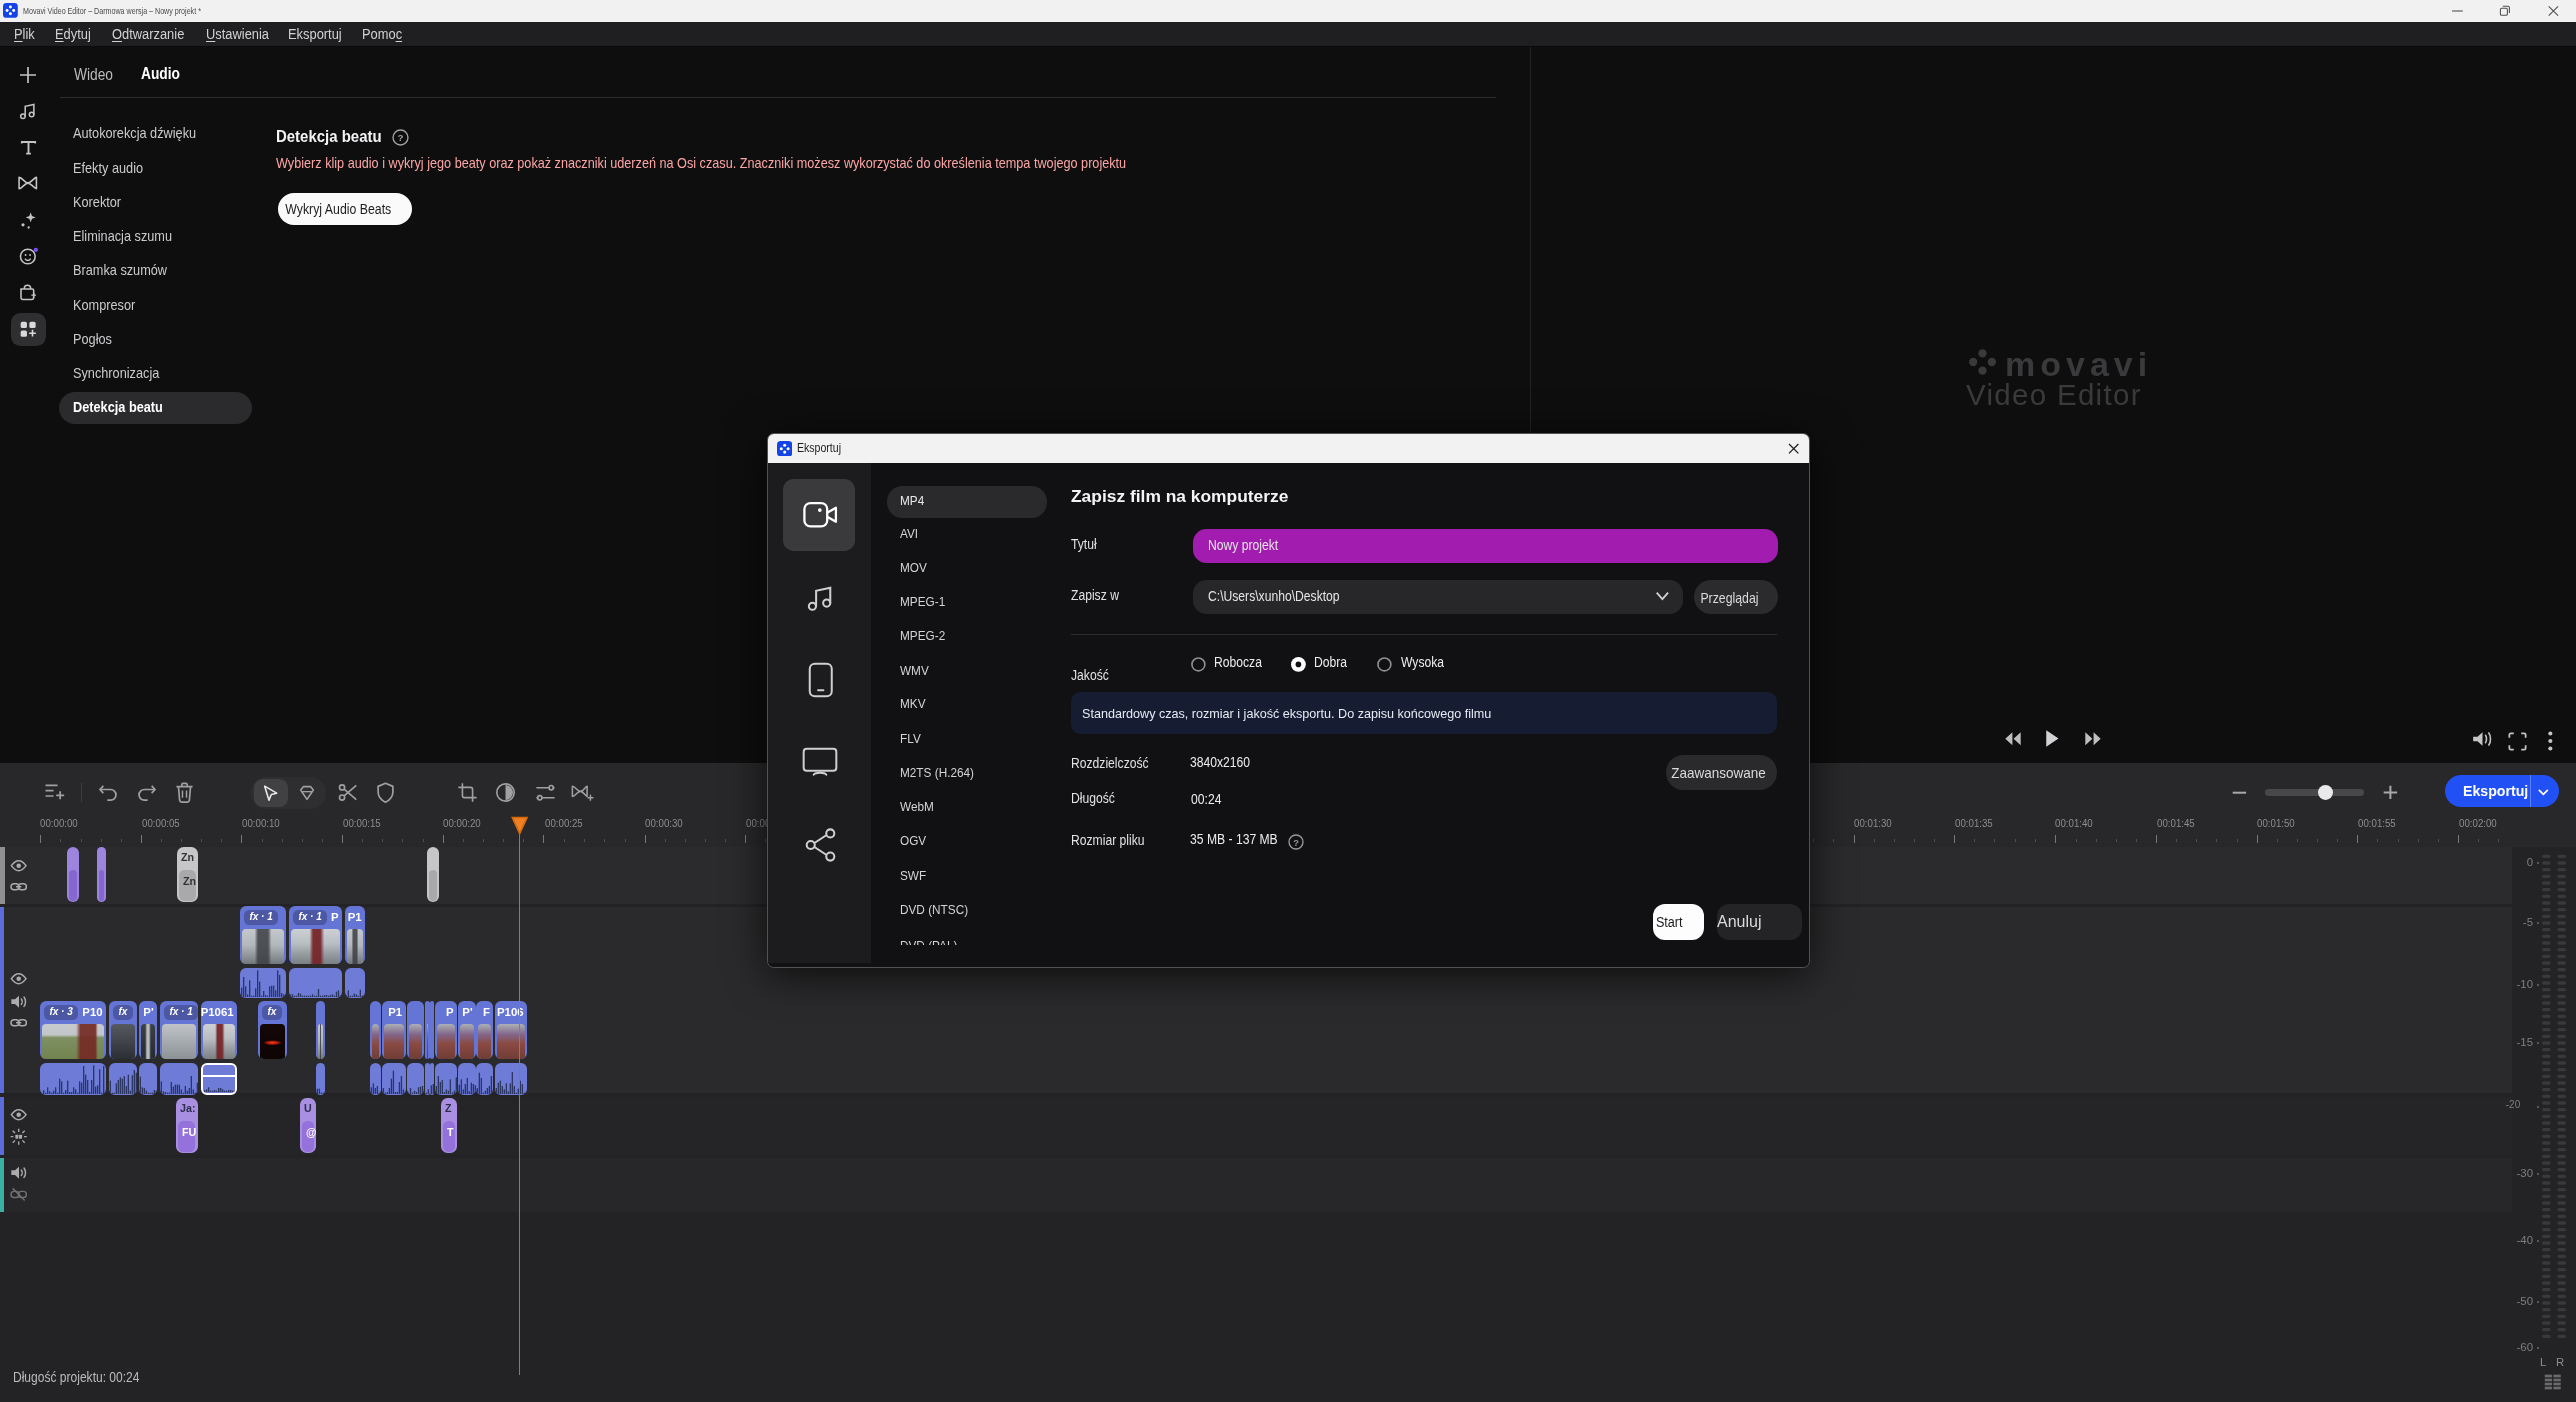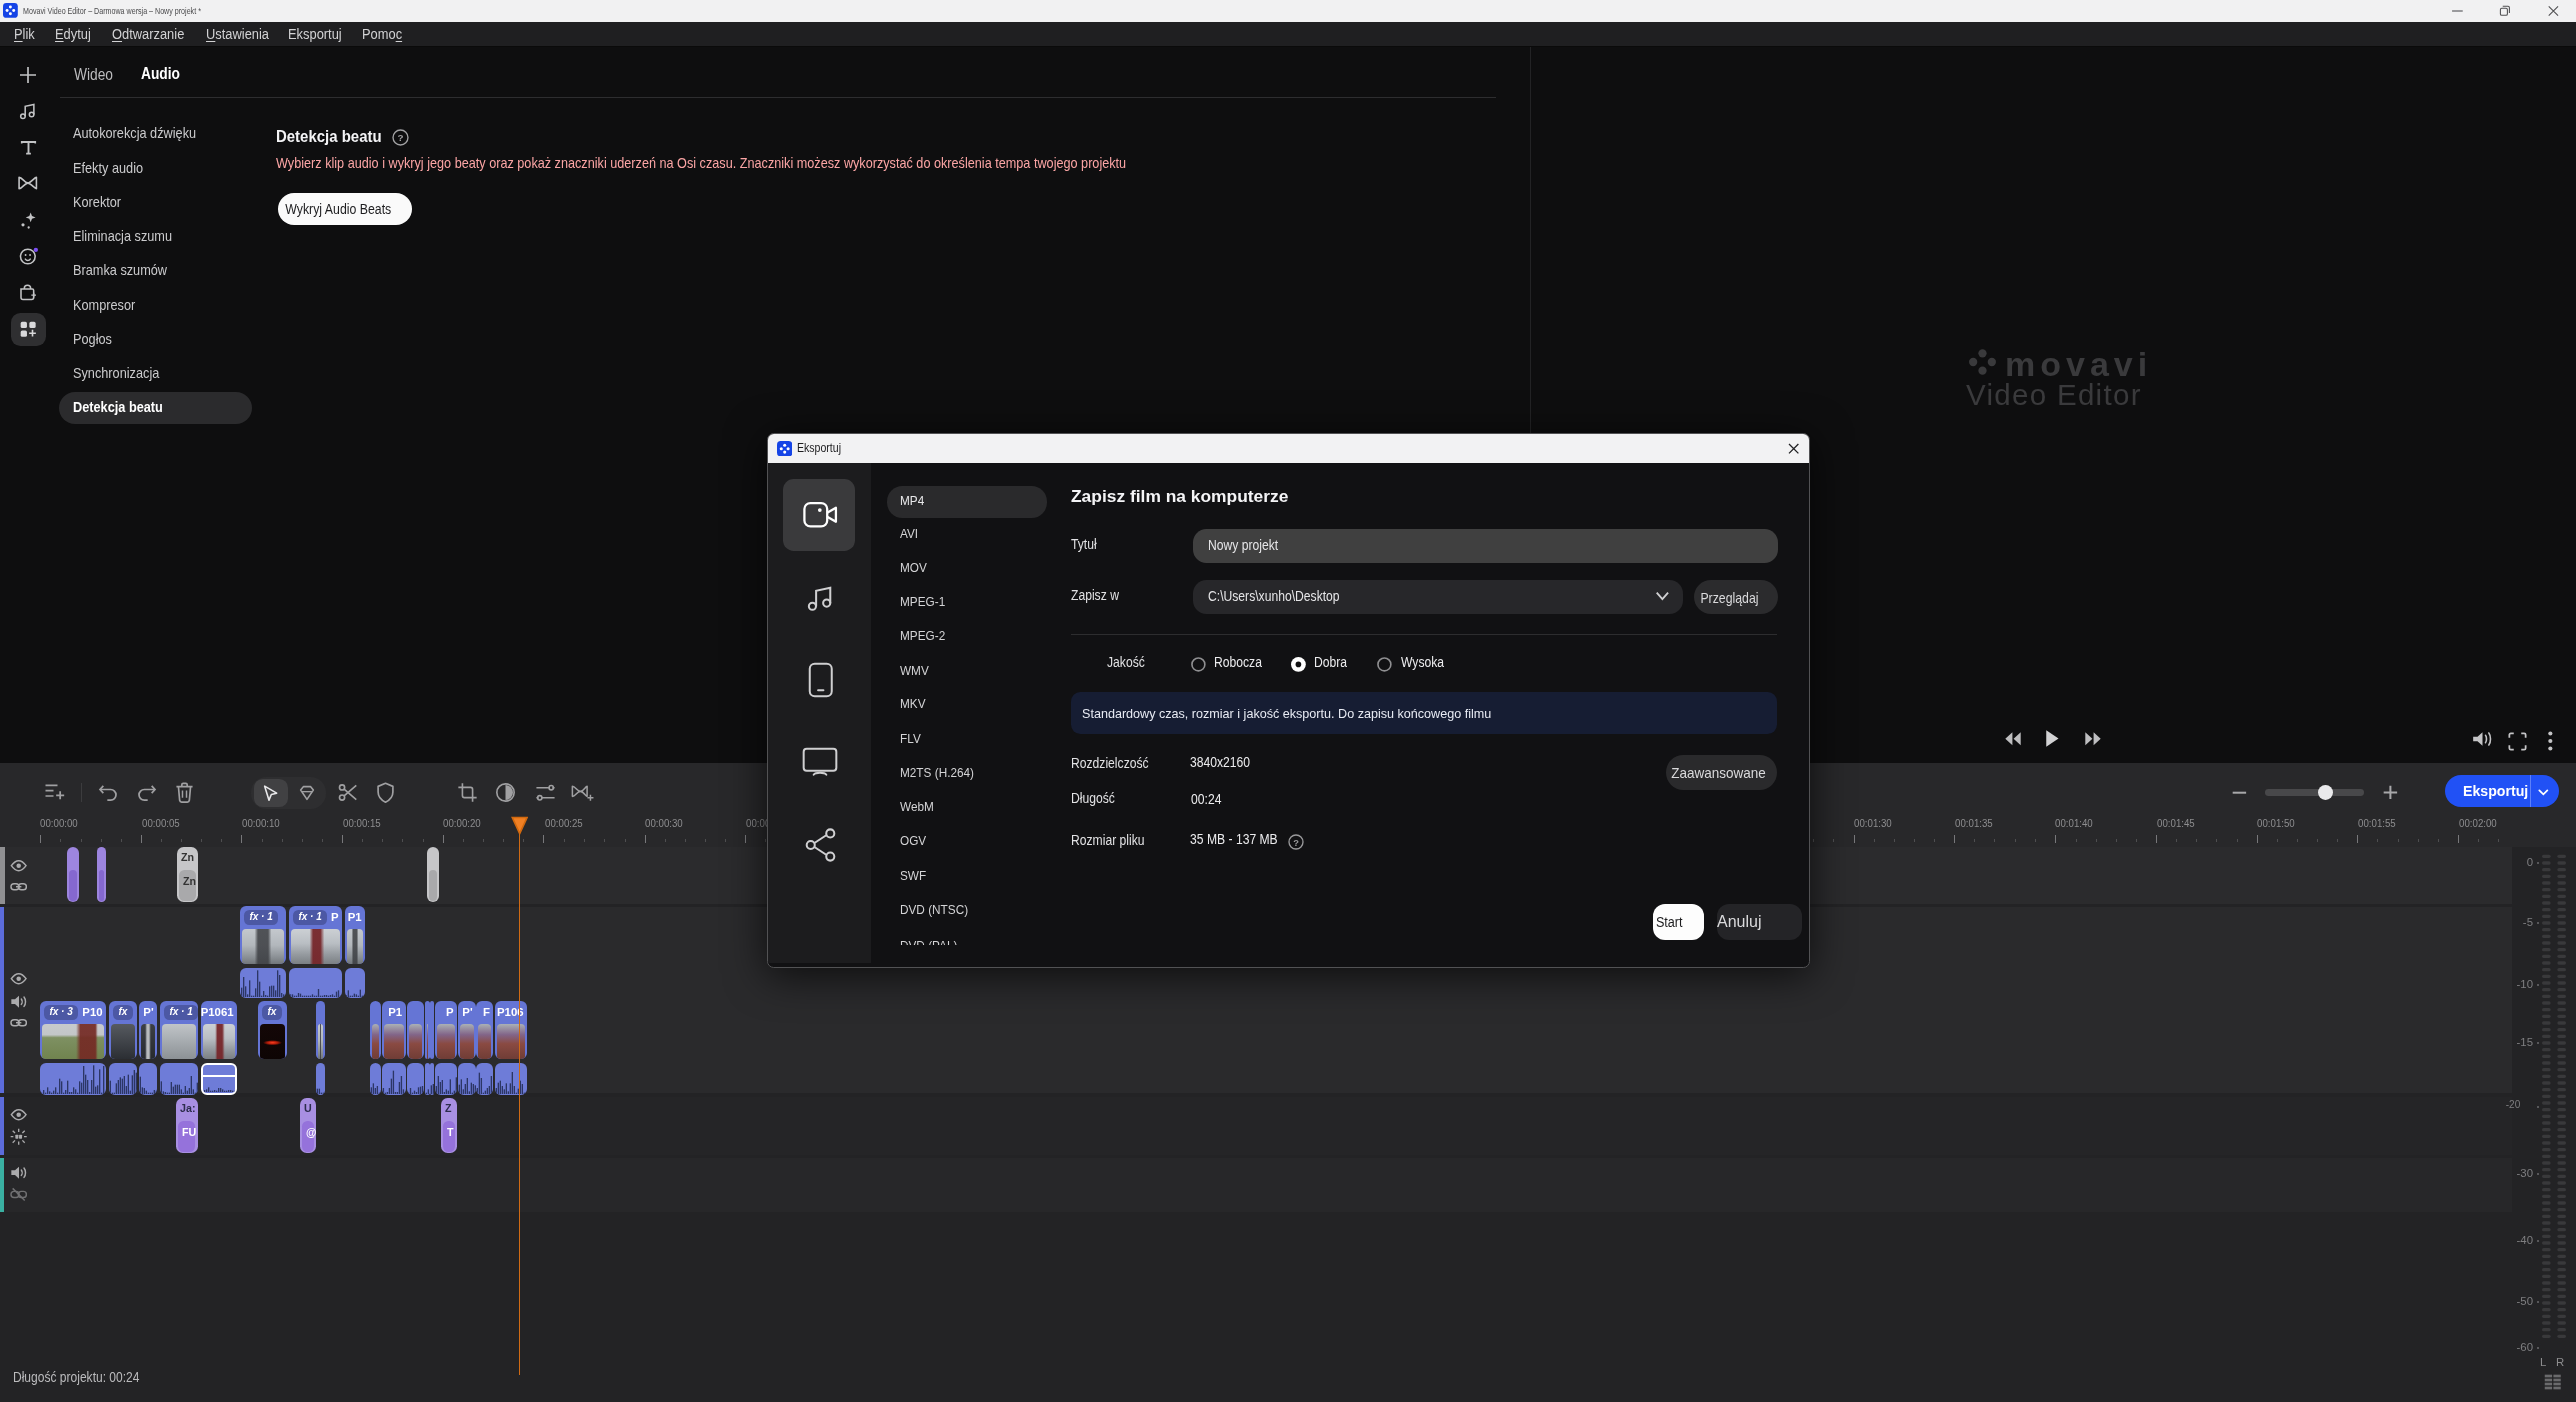--- a/index.html
+++ b/index.html
@@ -1033,31 +1033,31 @@
         <div class="abs" style="left:132px;top:268px;font-size:13.4px;color:#d4d4d6;"><span class="sxc" style="display:inline-block;transform-origin:0 50%;">FLV</span></div>
         <div class="abs" style="left:132px;top:302px;font-size:13.4px;color:#d4d4d6;"><span class="sxc" style="display:inline-block;transform-origin:0 50%;">M2TS (H.264)</span></div>
         <div class="abs" style="left:132px;top:336px;font-size:13.4px;color:#d4d4d6;"><span class="sxc" style="display:inline-block;transform-origin:0 50%;">WebM</span></div>
         <div class="abs" style="left:132px;top:370px;font-size:13.4px;color:#d4d4d6;"><span class="sxc" style="display:inline-block;transform-origin:0 50%;">OGV</span></div>
         <div class="abs" style="left:132px;top:405px;font-size:13.4px;color:#d4d4d6;"><span class="sxc" style="display:inline-block;transform-origin:0 50%;">SWF</span></div>
         <div class="abs" style="left:132px;top:439px;font-size:13.4px;color:#d4d4d6;"><span class="sxc" style="display:inline-block;transform-origin:0 50%;">DVD (NTSC)</span></div>
         <div class="abs" style="left:132px;top:475px;font-size:13.4px;color:#d4d4d6;"><span class="sxc" style="display:inline-block;transform-origin:0 50%;">DVD (PAL)</span></div>
       </div>
  <div class="abs" style="left:303px;top:52px;font-size:17.4px;font-weight:bold;color:#f4f4f6;white-space:nowrap;">Zapisz film na komputerze</div>
  <div class="abs" style="left:303px;top:103px;font-size:13.8px;color:#e2e2e4;"><span class="sxc" style="display:inline-block;transform-origin:0 50%;">Tytuł</span></div>
- <div class="abs" style="left:425px;top:95px;width:585px;height:34px;border-radius:13.4px;background:#404040;line-height:34px;padding-left:14.8px;font-size:13.8px;color:#e6e6e8;"><span class="sxc" style="display:inline-block;transform-origin:0 50%;">Nowy projekt</span></div>
+ <div class="abs" style="left:425px;top:95px;width:585px;height:34px;border-radius:13.4px;background:#a21caf;line-height:34px;padding-left:14.8px;font-size:13.8px;color:#e6e6e8;"><span class="sxc" style="display:inline-block;transform-origin:0 50%;">Nowy projekt</span></div>
  <div class="abs" style="left:303px;top:154px;font-size:13.8px;color:#e2e2e4;"><span class="sxc" style="display:inline-block;transform-origin:0 50%;">Zapisz w</span></div>
  <div class="abs" style="left:425px;top:146px;width:490px;height:34px;border-radius:13.4px;background:#27272a;line-height:34px;padding-left:14.8px;font-size:13.8px;color:#e6e6e8;"><span class="sxc" style="display:inline-block;transform-origin:0 50%;">C:\Users\xunho\Desktop</span></div>
  <svg class="abs" style="left:887px;top:157px" width="14.8" height="10.7" viewBox="0 0 22 16">
         <path d="M2.5 2.5l8.5 9.5 8.5-9.5" stroke="#d0d0d2" stroke-width="2.8" fill="none"></path>
       </svg>
  <div class="abs flex" style="left:926px;top:146px;width:84px;height:34px;border-radius:17px;background:#2b2b2d;font-size:15px;color:#dadadc;">
         <span class="sxc" style="transform:scaleX(.82)">Przeglądaj</span>
       </div>
  <div class="abs" style="left:303px;top:200px;width:706px;height:1px;background:#2d2d2f;"></div>
- <div class="abs" style="left:303px;top:221px;font-size:13.8px;color:#e2e2e4;margin-left:36px;"><span class="sxc" style="display:inline-block;transform-origin:0 50%;">Jakość</span></div>
+ <div class="abs" style="left:303px;top:234px;font-size:13.8px;color:#e2e2e4;"><span class="sxc" style="display:inline-block;transform-origin:0 50%;">Jakość</span></div>
  <svg class="abs" style="left:423px;top:223px" width="14.8" height="14.8" viewBox="0 0 22 22">
         <circle cx="11" cy="11" r="9.6" fill="none" stroke="#8f8f91" stroke-width="2.4"></circle>
       </svg>
  <div class="abs" style="left:446px;top:221px;font-size:13.8px;color:#ececee;"><span class="sxc" style="display:inline-block;transform-origin:0 50%;">Robocza</span></div>
  <svg class="abs" style="left:523px;top:223px" width="14.8" height="14.8" viewBox="0 0 22 22">
         <circle cx="11" cy="11" r="11" fill="#fff"></circle>
         <circle cx="11" cy="11" r="4.2" fill="#101012"></circle>
       </svg>
  <div class="abs" style="left:546px;top:221px;font-size:13.8px;color:#ececee;"><span class="sxc" style="display:inline-block;transform-origin:0 50%;">Dobra</span></div>
  <svg class="abs" style="left:609px;top:223px" width="14.8" height="14.8" viewBox="0 0 22 22">

